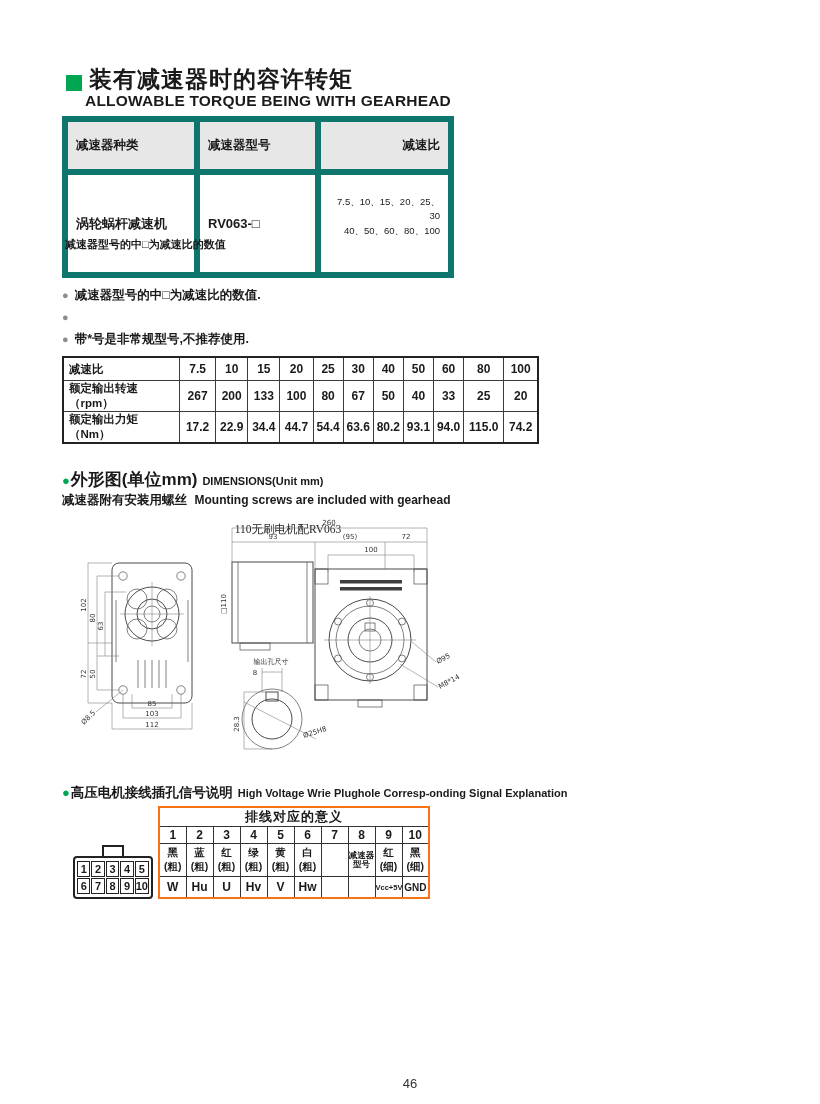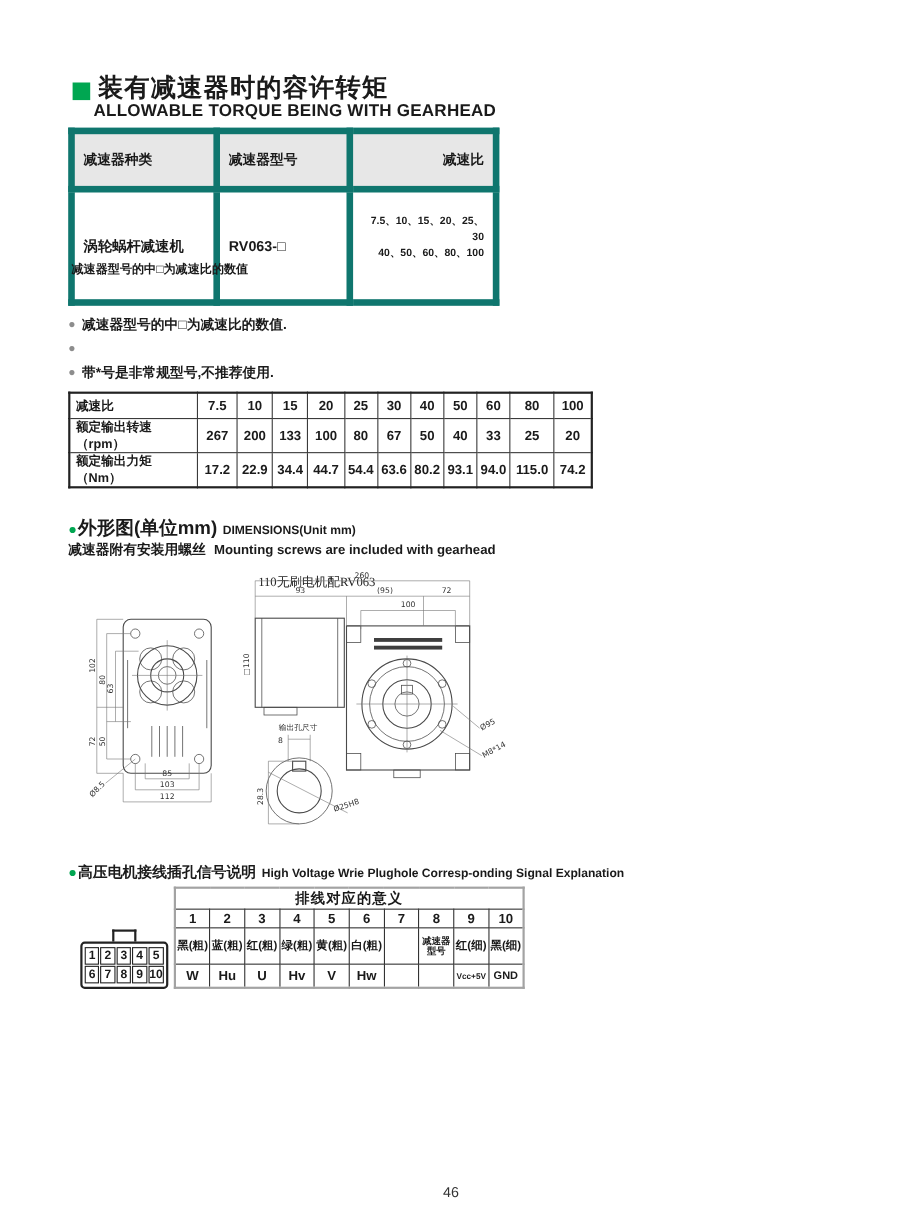--- a/index.html
+++ b/index.html
@@ -13,21 +13,21 @@
   .title-cn{font-size:23px;font-weight:bold;letter-spacing:1px;}
   .title-en{left:85px;top:92px;font-size:15.5px;font-weight:bold;letter-spacing:.2px;}
 
   
   table{border-collapse:collapse;}
   .t1{left:62px;top:116px;width:386px;table-layout:fixed;border:2px solid #222;}
   .t1 th,.t1 td{border:6px solid #0f766e;padding:0 8px;}
   .t1 thead th{height:47px;background:#e7e7e7;font-size:12.5px;font-weight:bold;text-align:left;}
   .t1 thead th.ra{text-align:right;}
   .t1 tbody td{height:67px;vertical-align:middle;font-size:13px;font-weight:bold;}
-  .t1 .ratio-cell{font-size:9.5px;text-align:right;line-height:1.5;font-weight:bold;vertical-align:middle;padding-top:8px;padding-bottom:22px;}
+  .t1 .ratio-cell{font-size:9.5px;text-align:right;line-height:1.5;font-weight:normal;vertical-align:middle;padding-top:8px;padding-bottom:22px;}
   .footnote{left:65px;top:237px;font-size:11px;font-weight:600;}
 
   
   .notes{left:62px;top:288px;width:745px;}
   .note-line{display:flex;align-items:flex-start;margin-bottom:8px;font-size:12.5px;font-weight:600;line-height:1.15;}
   .note-dot{color:#8d8d8d;font-size:11px;margin-right:6px;line-height:14px;}
 
   
   .t2{left:62px;top:356px;width:477px;table-layout:fixed;border:2px solid #222;}
   .t2 td{border:1px solid #3a3a3a;text-align:center;font-size:12px;font-weight:600;height:22px;padding:0 1px;}
@@ -47,21 +47,21 @@
   
   .plug-title{left:62px;top:784px;}
   .plug-title .cn{font-size:13.5px;font-weight:bold;}
   .plug-title .en{font-size:11px;font-weight:bold;margin-left:5px;}
 
   .connector{left:73px;top:845px;width:80px;}
   .conn-tab{width:18px;height:9px;border:2px solid #222;margin:0 auto;border-bottom:none;}
   .conn-body{border:2.5px solid #222;border-radius:4px;padding:3px 2px;display:grid;grid-template-columns:repeat(5,1fr);gap:1px;background:#fff;}
   .conn-pin{border:1.5px solid #222;font-size:11px;font-weight:bold;text-align:center;height:14px;line-height:14px;}
 
-  .t3{left:158px;top:806px;width:319px;table-layout:fixed;border:2px solid #a3a3a3;}
+  .t3{left:158px;top:806px;width:272px;table-layout:fixed;border:2px solid #f97316;}
   .t3 td{border:1px solid #333;text-align:center;padding:0;}
   .t3 .title-row td{height:18px;font-size:13px;font-weight:bold;letter-spacing:1px;}
   .t3 .pin-row td{height:16px;font-size:12px;font-weight:bold;}
   .t3 .color-row td{height:32px;font-size:10.5px;font-weight:600;}
   .t3 .color-row td.small-cell{font-size:8.5px;line-height:1.1;}
   .t3 .sig-row td{height:20px;font-size:12px;font-weight:bold;}
   .t3 .sig-row td.vcc{font-size:7.5px;}
   .t3 .sig-row td.gnd{font-size:10px;}
 
   .page-num{left:0;right:0;top:1046px;text-align:center;font-size:13px;color:#333;margin-top:30px;}

